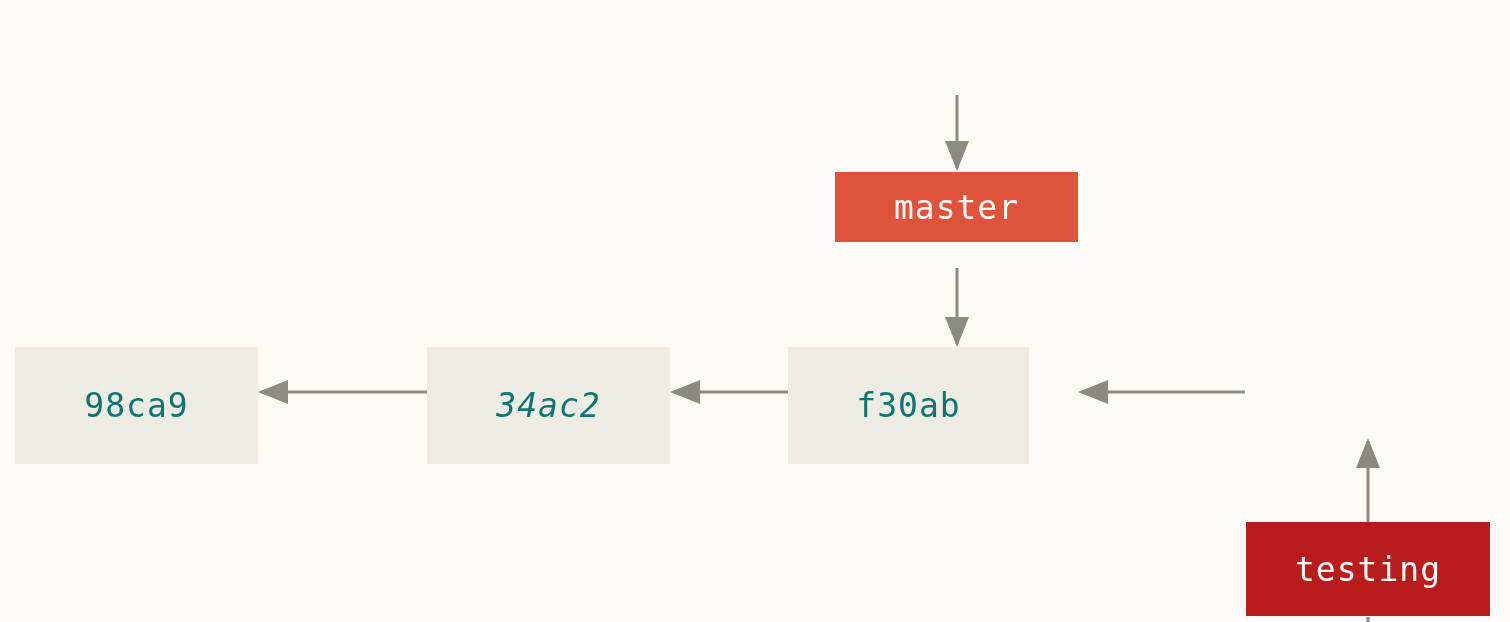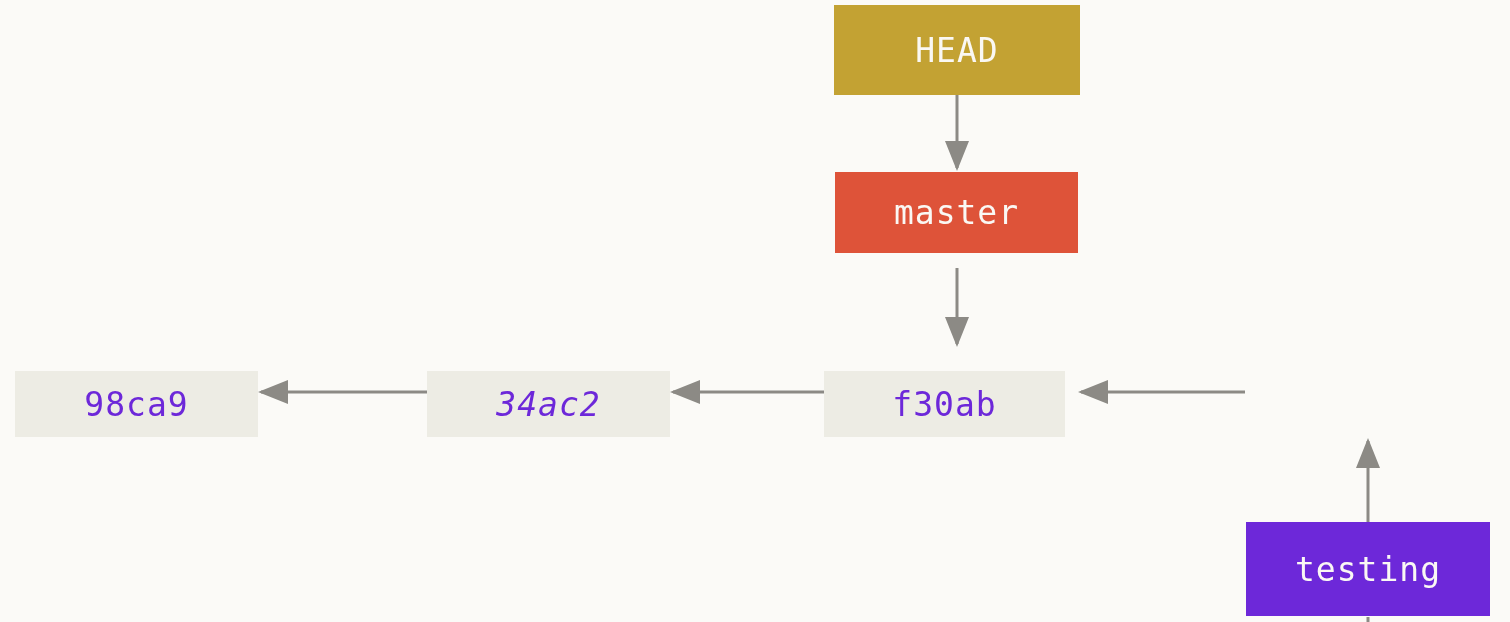--- a/index.html
+++ b/index.html
@@ -36,36 +36,35 @@
     box-sizing: border-box;
   }
   .pointer-box {
     color: #FAF8F4;
   }
   .node-head {
     left: 834px; top: 5px; width: 246px; height: 90px;
     background: #C3A233;
   }
   .node-master {
-    left: 835px; top: 172px; width: 243px; height: 81px;
+    left: 835px; top: 172px; width: 243px; height: 70px;
     background: #DE5339;
   }
   .node-testing {
     left: 1246px; top: 522px; width: 244px; height: 94px;
-    background: #6d28d9;
+    background: #b91c1c;
   }
   .commit-box {
-    top: 347px; height: 66px;
+    top: 347px; height: 117px;
     background: #EDECE4;
-    color: #6d28d9;
-    margin-top: 24px;
+    color: #0f766e;
   }
   .commit-98ca9 { left: 15px;   width: 243px; }
   .commit-34ac2 { left: 427px;  width: 243px; font-style: italic; }
-  .commit-f30ab { left: 824px;  width: 241px; }
+  .commit-f30ab { left: 788px;  width: 241px; }
   .commit-87ab2 { left: 1245px; width: 243px; }
 </style>
 </head>
 <body>
 
 <div class="stage">
 
   <svg class="edges" viewBox="0 0 1510 622">
     <defs>
       <marker id="arrowhead" viewBox="0 0 10 8" refX="9" refY="4" markerWidth="10" markerHeight="8" orient="auto">
@@ -74,23 +73,20 @@
     </defs>
     <line x1="957" y1="95" x2="957" y2="168" stroke="#8C8A85" stroke-width="3" marker-end="url(#arrowhead)"></line>
     <line x1="957" y1="268" x2="957" y2="344" stroke="#8C8A85" stroke-width="3" marker-end="url(#arrowhead)"></line>
     <line x1="427" y1="392" x2="261" y2="392" stroke="#8C8A85" stroke-width="3" marker-end="url(#arrowhead)"></line>
     <line x1="837" y1="392" x2="673" y2="392" stroke="#8C8A85" stroke-width="3" marker-end="url(#arrowhead)"></line>
     <line x1="1245" y1="392" x2="1081" y2="392" stroke="#8C8A85" stroke-width="3" marker-end="url(#arrowhead)"></line>
     <line x1="1368" y1="522" x2="1368" y2="441" stroke="#8C8A85" stroke-width="3" marker-end="url(#arrowhead)"></line>
     <line x1="1368" y1="617" x2="1368" y2="622" stroke="#8C8A85" stroke-width="3"></line>
   </svg>
 
-  <div class="node pointer-box node-head">
-    <span>HEAD</span>
-  </div>
 
   <div class="node pointer-box node-master">
     <span>master</span>
   </div>
 
   <div class="node commit-box commit-98ca9">
     <span>98ca9</span>
   </div>
 
   <div class="node commit-box commit-34ac2">

